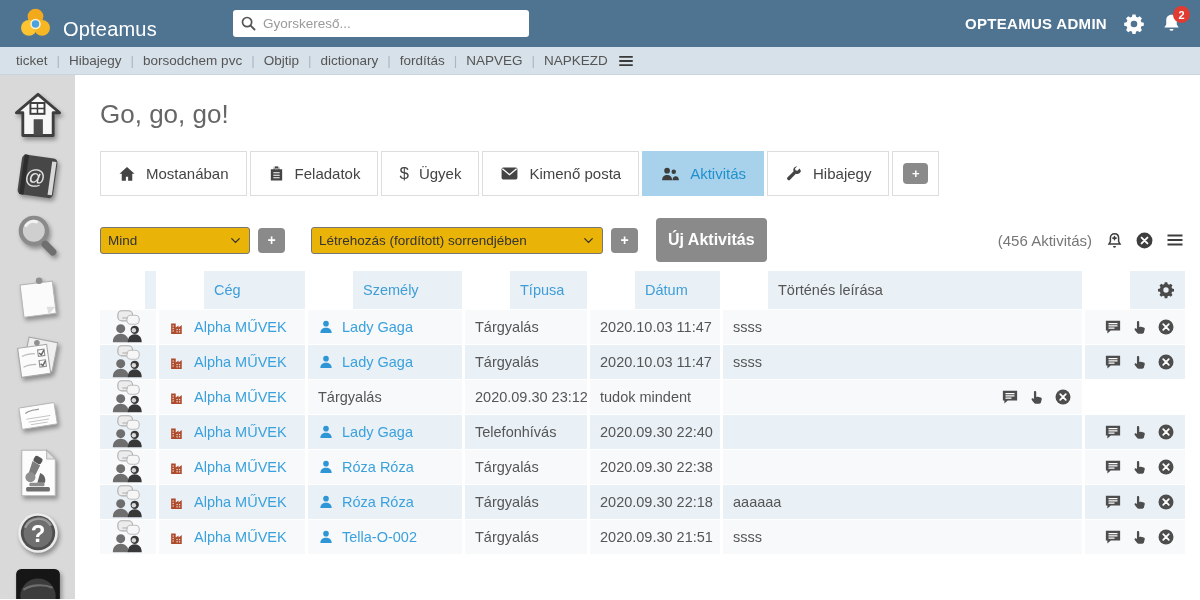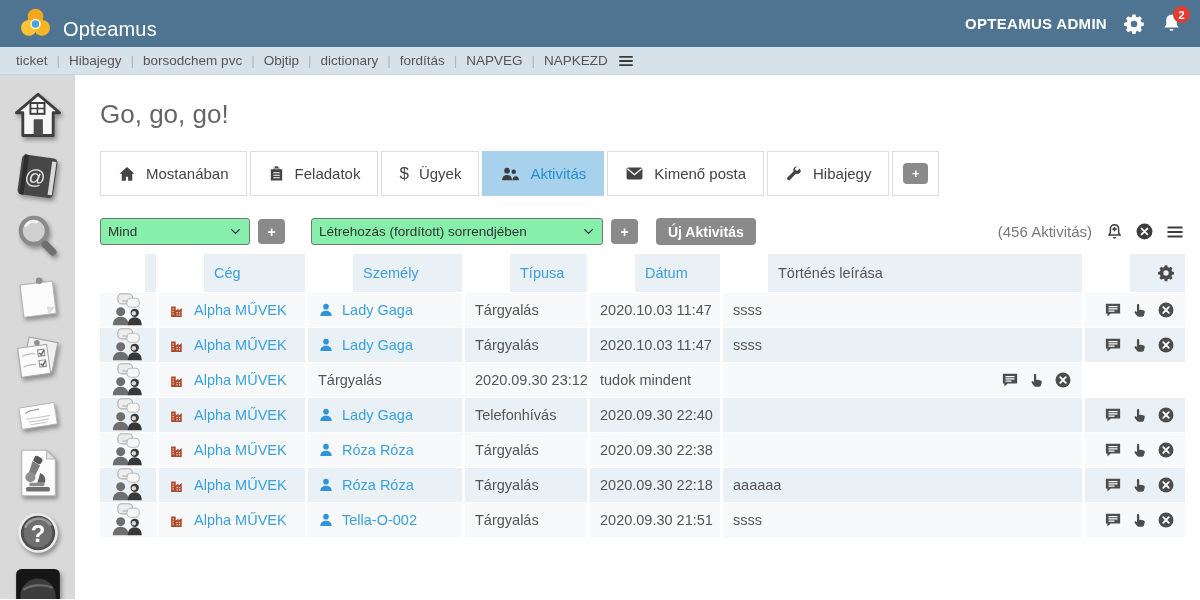--- a/index.html
+++ b/index.html
@@ -45,29 +45,29 @@
     background:#fff; border:1px solid #ddd; font-size:15px; color:#444; cursor:pointer; white-space:nowrap; }
   .tab svg { flex:none; }
   .tab.active { background:#a8d2ec; border-color:#a8d2ec; color:#2190ce; }
   .tab-plus { width:47px; justify-content:center; padding:0; }
   .mini-plus { background:#8a8a8a; color:#fff; border:none; border-radius:4px;
     width:25px; height:21px; font-size:13px; font-weight:bold; cursor:pointer; line-height:1; }
   .dollar-glyph { font-size:17px; color:#444; font-weight:400; }
 
   
   .toolbar { margin-top:22px; display:flex; align-items:center; gap:8px; }
-  .select { height:27px; border:1px solid #767676; border-radius:3px; background:#86efac;
+  .select { height:27px; border:1px solid #767676; border-radius:3px; background:#eab308;
     display:flex; align-items:center; justify-content:space-between; padding:0 7px;
     font-size:13.5px; color:#333; cursor:pointer; }
   .select-filter { width:150px; }
   .select-sort { width:292px; margin-left:18px; }
   .btn-plus { width:27px; height:25px; background:#8a8a8a; border:none; border-radius:4px;
     color:#fff; font-size:14px; font-weight:bold; cursor:pointer; line-height:1; }
-  .btn-new { height:27px; background:#8a8a8a; border:none; border-radius:4px; color:#fff;
-    font-weight:bold; font-size:14px; padding:0 12px; margin-left:10px; cursor:pointer; }
+  .btn-new { height:44px; background:#8a8a8a; border:none; border-radius:4px; color:#fff;
+    font-weight:bold; font-size:16px; padding:0 12px; margin-left:10px; cursor:pointer; }
   .toolbar-right { margin-left:auto; display:flex; align-items:center; gap:11px; }
   .count-label { color:#777; font-size:15px; margin-right:2px; }
   .tool-ico { cursor:pointer; line-height:0; }
 
   
   .table { margin-top:9px; }
   .trow { display:grid; grid-template-columns:56px 146px 154px 122px 130px 1fr 100px;
     column-gap:3px; margin-bottom:1px; }
   .cell { display:flex; align-items:center; padding:0 10px; font-size:14.5px; color:#555; overflow:hidden; white-space:nowrap; }
   .thead .cell { background:#e9f0f6; height:38px;margin-left:45px; }
@@ -95,20 +95,29 @@
       <svg viewBox="0 0 40 40" width="35" height="35">
         <circle cx="20" cy="12" r="9" fill="#f2a91c"></circle>
         <circle cx="12.5" cy="25" r="9" fill="#fbc430"></circle>
         <circle cx="27.5" cy="25" r="9" fill="#f7b723"></circle>
         <circle cx="20" cy="20.5" r="6" fill="#fdf3d0"></circle>
         <circle cx="20" cy="20.5" r="4.3" fill="#4aa3e0"></circle>
       </svg>
     </span>
     <span class="brand">Opteamus</span>
   </div>
+  <div class="search-wrap">
+    <span class="search-ico">
+      <svg viewBox="0 0 24 24" width="17" height="17">
+          <circle cx="10" cy="10" r="6.5" fill="none" stroke="#555" stroke-width="2.4"></circle>
+          <path d="M15 15l5.5 5.5" stroke="#555" stroke-width="2.6" stroke-linecap="round"></path>
+        </svg>
+    </span>
+    <input type="text" placeholder="Gyorskereső..." style="">
+  </div>
   <div class="topbar-right">
     <span class="admin-name">OPTEAMUS ADMIN</span>
     <span class="tool-ico">
       <svg viewBox="0 0 24 24" width="22" height="22">
           <path fill="#fff" d="M10.3 1.5h3.4l.5 2.6 2 .8 2.1-1.4 2.4 2.4-1.4 2.1.8 2 2.6.5v3.4l-2.6.5-.8 2 1.4 2.1-2.4 2.4-2.1-1.4-2 .8-.5 2.6h-3.4l-.5-2.6-2-.8-2.1 1.4-2.4-2.4 1.4-2.1-.8-2-2.6-.5v-3.4l2.6-.5.8-2-1.4-2.1 2.4-2.4 2.1 1.4 2-.8z"></path>
           <circle class="gear-hole-top" cx="12" cy="12" r="3.6"></circle>
         </svg>
     </span>
     <span class="bell-wrap">
       <span>
@@ -249,39 +258,39 @@
               <rect x="9" y="1.5" width="6" height="4" rx="1" fill="#444" stroke="#fff"></rect>
               <path d="M7.5 11h9M7.5 14.5h9M7.5 18h9" stroke="#fff" stroke-width="1.5"></path>
             </svg>
         </span>
         <span>Feladatok</span>
       </div>
       <div class="tab">
         <span class="dollar-glyph">$</span>
         <span>Ügyek</span>
       </div>
+      <div class="tab">
+        <span>
+          <svg viewBox="0 0 24 24" width="19" height="19">
+              <rect x="2" y="4.5" width="20" height="15" rx="2" fill="#444"></rect>
+              <path d="M3 6l9 7.5L21 6" stroke="#fff" stroke-width="1.8" fill="none"></path>
+            </svg>
+        </span>
+        <span>Kimenő posta</span>
+      </div>
       <div class="tab active">
         <span>
           <svg viewBox="0 0 24 24" width="20" height="20" fill="#3d3d3d">
               <circle cx="8.5" cy="8" r="3.4"></circle>
               <circle cx="16.5" cy="9.3" r="2.7"></circle>
               <path d="M2.5 19.5c0-4 2.7-6.3 6-6.3s6 2.3 6 6.3z"></path>
               <path d="M14.8 19.5c.2-2.8 1.8-4.8 4.2-4.8 2.1 0 3.6 1.7 3.7 4.8z"></path>
             </svg>
         </span>
         <span>Aktivitás</span>
-      </div>
-      <div class="tab">
-        <span>
-          <svg viewBox="0 0 24 24" width="19" height="19">
-              <rect x="2" y="4.5" width="20" height="15" rx="2" fill="#444"></rect>
-              <path d="M3 6l9 7.5L21 6" stroke="#fff" stroke-width="1.8" fill="none"></path>
-            </svg>
-        </span>
-        <span>Kimenő posta</span>
       </div>
       <div class="tab">
         <span>
           <svg viewBox="0 0 24 24" width="18" height="18">
               <path fill="#444" d="M21.5 6.7a5.3 5.3 0 0 1-7 5L7 19.2a2.3 2.3 0 1 1-3.2-3.2l7.5-7.5a5.3 5.3 0 0 1 5-7l-3 3 .6 2.6 2.6.6 3-3c.6.9 1 1.9 1 3z"></path>
             </svg>
         </span>
         <span>Hibajegy</span>
       </div>
       <div class="tab tab-plus">

